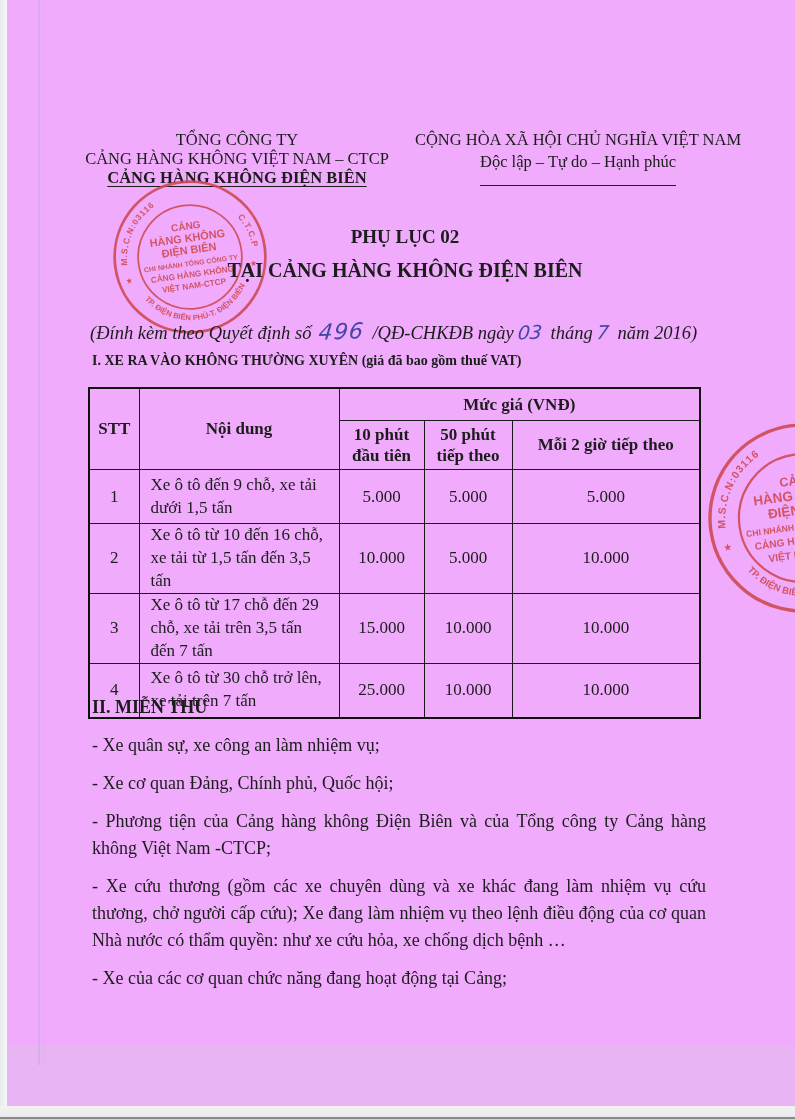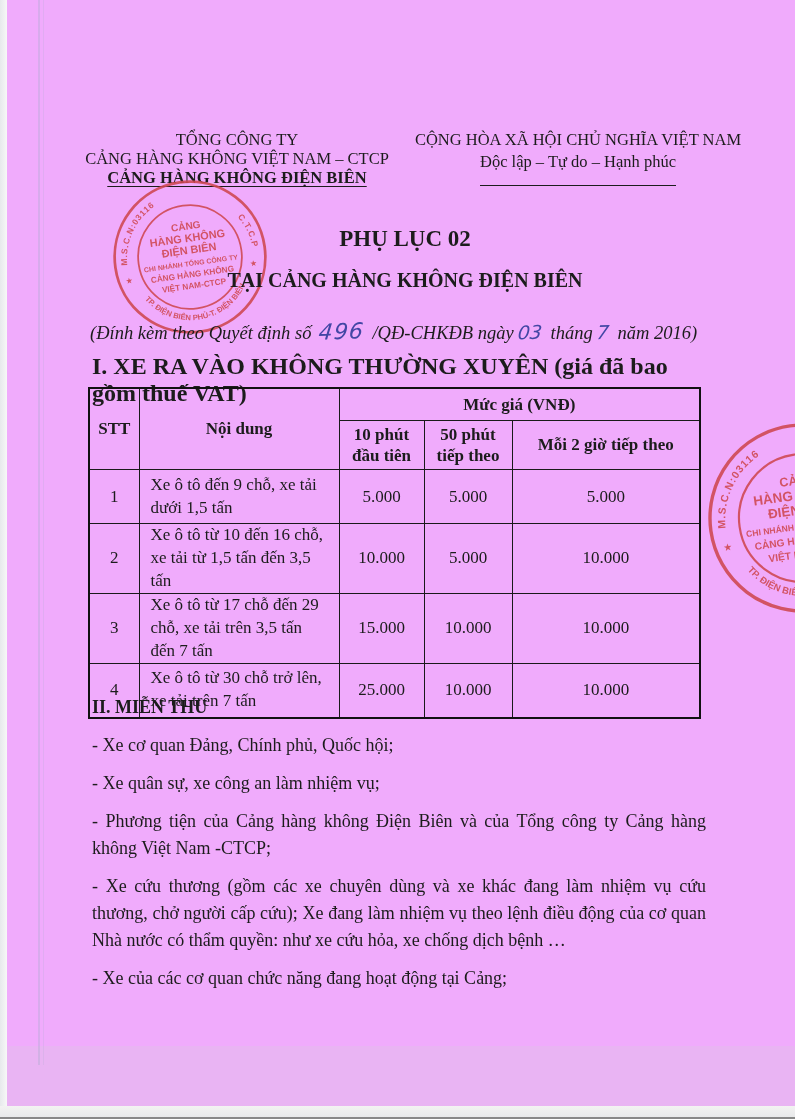--- a/index.html
+++ b/index.html
@@ -20,32 +20,32 @@
   .shade-band{position:absolute;left:0;top:1046px;width:100%;height:60px;background:rgba(210,212,216,.22);}
 
   
   .hdr-left{position:absolute;left:58px;top:130px;width:358px;text-align:center;font-size:16.5px;line-height:19px;}
   .hdr-left .l3{font-weight:bold;text-decoration:underline;text-underline-offset:3px;}
   .hdr-right{position:absolute;left:398px;top:130px;width:360px;text-align:center;font-size:16.5px;line-height:20px;font-weight:normal;}
   .hdr-right .l2{display:inline-block;margin-top:2px;border-bottom:1.5px solid #1c1c1c;padding-bottom:13px;}
 
   
   .title-block{position:absolute;left:100px;top:226px;width:610px;text-align:center;font-weight:bold;}
-  .title-block .appendix{font-size:23px;margin-bottom:17px;}
+  .title-block .appendix{font-size:19px;margin-bottom:11px;}
   .title-block .t1{font-size:20px;margin-bottom:9px;}
   .title-block .t2{font-size:20px;}
 
   
   .subtitle{position:absolute;left:90px;top:319px;width:618px;font-style:italic;font-size:18.5px;white-space:nowrap;}
   .subtitle .hand{font-family:"DejaVu Sans",sans-serif;font-style:italic;color:#4347a5;display:inline-block;transform:skewX(-8deg) rotate(-2deg);}
   .subtitle .hand.big{font-size:22px;letter-spacing:1px;}
   .subtitle .hand.med{font-size:19px;}
   .subtitle .gap{display:inline-block;width:8px;}
 
-  .sec1-heading{position:absolute;left:92px;top:353px;width:616px;font-weight:bold;font-size:24px;}
+  .sec1-heading{position:absolute;left:92px;top:353px;width:616px;font-weight:bold;font-size:14px;}
 
   
   table.price{position:absolute;left:88px;top:387px;border-collapse:collapse;table-layout:fixed;}
   table.price th,table.price td{border:1.6px solid #1a1a1a;font-size:17px;padding:0 6px;}
   table.price th{font-weight:bold;text-align:center;}
   table.price td{text-align:center;}
   table.price td.desc{text-align:left;padding-left:11px;padding-right:8px;line-height:1.35;}
   tr.hrow1 th{height:31px;}
   tr.hrow2 th{height:48px;line-height:1.25;}
   tr.r1 td{height:53px;}
@@ -169,22 +169,22 @@
       <td class="desc">Xe ô tô từ 30 chỗ trở lên, xe tải trên 7 tấn</td>
       <td>25.000</td>
       <td>10.000</td>
       <td>10.000</td>
     </tr>
   </tbody>
     </table>
 
   <div class="sec2">
     <p class="heading">II. MIỄN THU</p>
+    <p class="item">- Xe quân sự, xe công an làm nhiệm vụ;</p>
     <p class="item">- Xe cơ quan Đảng, Chính phủ, Quốc hội;</p>
-    <p class="item">- Xe quân sự, xe công an làm nhiệm vụ;</p>
     <p class="item">- Phương tiện của Cảng hàng không Điện Biên và của Tổng công ty Cảng hàng không Việt Nam -CTCP;</p>
     <p class="item">- Xe cứu thương (gồm các xe chuyên dùng và xe khác đang làm nhiệm vụ cứu thương, chở người cấp cứu); Xe đang làm nhiệm vụ theo lệnh điều động của cơ quan Nhà nước có thẩm quyền: như xe cứu hỏa, xe chống dịch bệnh …</p>
     <p class="item">- Xe của các cơ quan chức năng đang hoạt động tại Cảng;</p>
   </div>
 
   <svg class="stamp stamp-2" viewBox="0 0 200 200">
     <g transform="rotate(-8 100 100)" fill="#cf4850">
       <circle cx="100" cy="100" r="93" fill="none" stroke="#cf4850" stroke-width="3.4"></circle>
       <circle cx="100" cy="100" r="64" fill="none" stroke="#cf4850" stroke-width="2.2"></circle>
       <defs>

